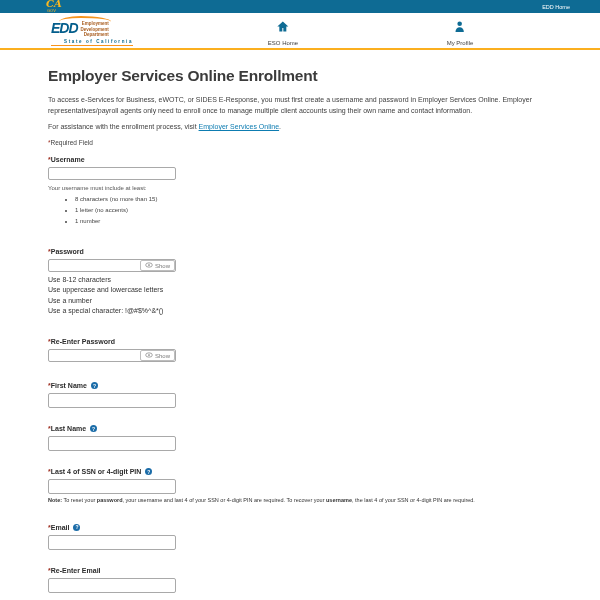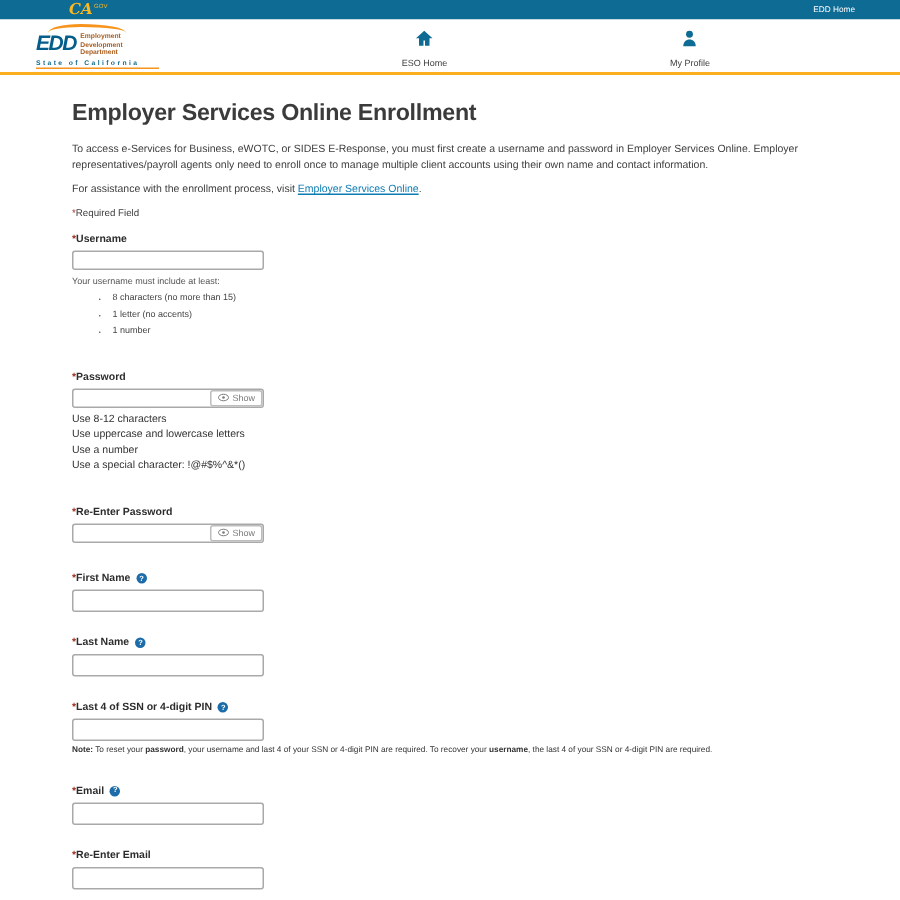--- a/index.html
+++ b/index.html
@@ -2,29 +2,29 @@
 <html><head>
 <meta charset="utf-8">
 <style>
   * { margin:0; padding:0; box-sizing:border-box; }
   html,body { width:600px; height:600px; overflow:hidden; background:#fff;
     font-family:"Liberation Sans", sans-serif; color:#3e3e3e; }
 
   
   .topbar { height:13px; background:#0e6b94; display:flex; align-items:center;
     justify-content:space-between; padding:0 30px 0 46px; }
-  .ca-logo { display:inline-flex; line-height:1; cursor:pointer; }
+  .ca-logo { display:inline-flex; line-height:1; cursor:pointer;flex-direction:column; }
   .ca-logo .ca { font-family:"DejaVu Serif", serif; font-style:italic; font-weight:bold;
     font-size:10px; color:#fdb81e; }
   .ca-logo .gov { font-size:4px; color:#fdb81e; margin-left:1px; margin-bottom:1px; }
   .topbar-link { color:#ffffff; font-size:5.5px; text-decoration:none; cursor:pointer; }
 
   
   .header { height:37px; background:#fff; border-bottom:2px solid #fbaf1f; position:relative; }
-  .edd-logo { position:absolute; left:24px; top:3px; width:86px; cursor:pointer; }
+  .edd-logo { position:absolute; left:51px; top:3px; width:86px; cursor:pointer;text-align:right; }
   .edd-arc { width:52px; height:7px; border-top:2px solid #f7941d;
     border-radius:50% 70% 0 0 / 100% 100% 0 0; margin-left:8px; }
   .edd-row { display:flex; align-items:flex-start; margin-top:-2px; }
   .edd-big { font-size:14px; font-weight:bold; font-style:italic; color:#045e8c;
     letter-spacing:-1px; line-height:1; }
   .edd-lines { margin-left:3px; font-size:4.5px; font-weight:bold; color:#a85c1e; line-height:1.25; }
   .edd-state { margin-top:1px; font-size:4.5px; font-weight:bold; color:#0d6a8e;
     letter-spacing:1.6px; border-bottom:1px solid #f7941d; padding-bottom:1px; width:82px; }
   .nav-item { position:absolute; top:5px; transform:translateX(-50%); text-align:center;
     cursor:pointer; }

